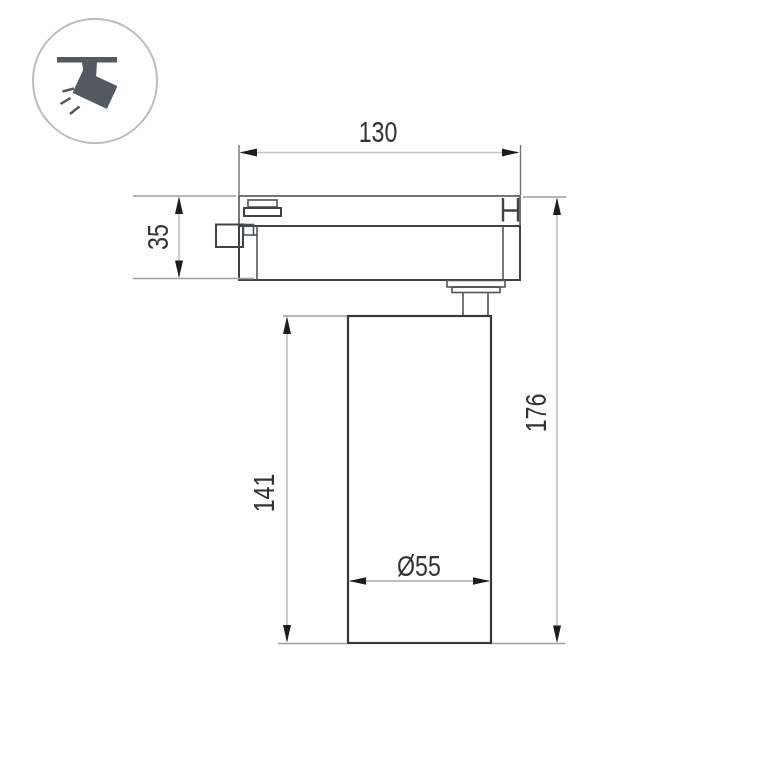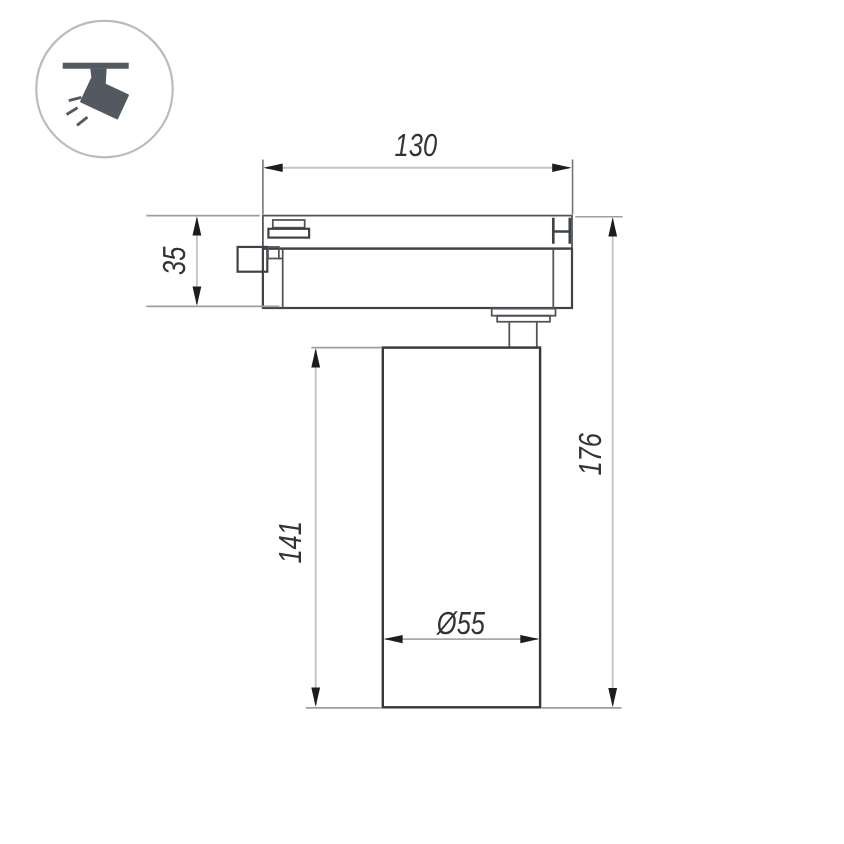--- a/index.html
+++ b/index.html
@@ -2,21 +2,20 @@
 <html><head>
 <meta charset="utf-8">
 <style>
   html,body{margin:0;padding:0;background:#ffffff;}
   #stage{
     position:relative;
     width:767px;height:767px;
     background:#ffffff;
     overflow:hidden;
     font-family:"Liberation Sans", sans-serif;
-    font-style:italic;
   }
   svg{position:absolute;left:0;top:0;}
   .objline{stroke:#3f4346;stroke-width:2;fill:none;}
   .objline-thin{stroke:#505458;stroke-width:1.6;fill:none;}
   .dimline{stroke:#c4c4c4;stroke-width:1.7;fill:none;}
   .dimline-mid{stroke:#a8a8a8;stroke-width:1.6;fill:none;}
   .extline{stroke:#9e9e9e;stroke-width:1.5;fill:none;}
   .extline-dark{stroke:#6f7275;stroke-width:1.4;fill:none;}
   .arrow{fill:#1d1d1d;stroke:none;}
   .dimtext{

